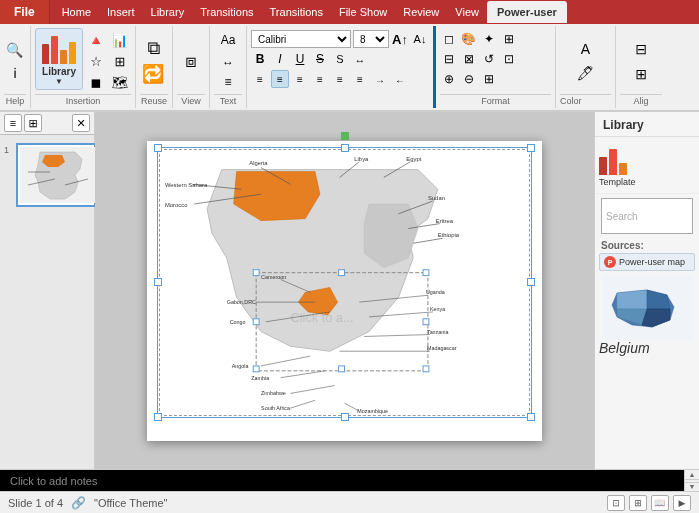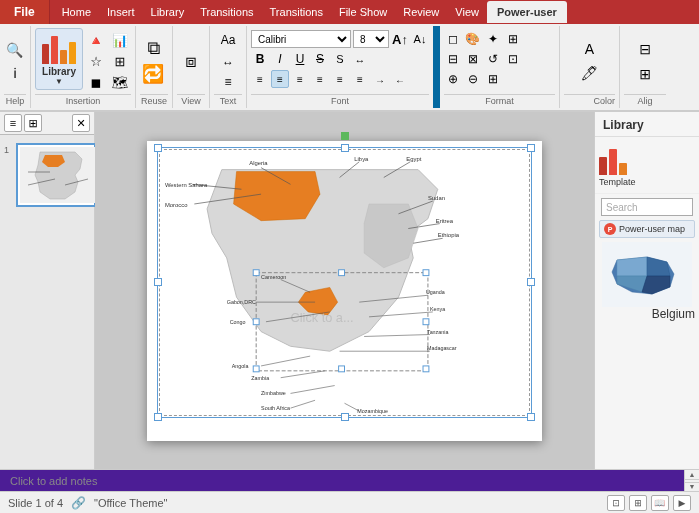--- a/index.html
+++ b/index.html
@@ -78,21 +78,21 @@
 
   <div style="display: flex; flex-direction: column; border-right: 1px solid #d0d0d0; padding: 2px 4px; min-width: 35px; align-items: center;">
     <div style="flex: 1; display: flex; flex-direction: column; align-items: center; justify-content: center; gap: 1px;">
       <div style="width: 28px; height: 20px; display: flex; align-items: center; justify-content: center; cursor: pointer; font-size: 12px; border: 1px solid transparent; border-radius: 2px;">Aa</div>
       <div style="width: 28px; height: 20px; display: flex; align-items: center; justify-content: center; cursor: pointer; font-size: 12px; border: 1px solid transparent; border-radius: 2px;">↔</div>
       <div style="width: 28px; height: 20px; display: flex; align-items: center; justify-content: center; cursor: pointer; font-size: 12px; border: 1px solid transparent; border-radius: 2px;">≡</div>
     </div>
     <div style="font-size: 9px; color: #666; border-top: 1px solid #ccc; width: 100%; text-align: center; padding-top: 1px;">Text</div>
   </div>
 
-  <div style="display: flex; flex-direction: column; border-right: 7px solid #0369a1; padding: 2px 4px; min-width: 150px;">
+  <div style="display: flex; flex-direction: column; border-right: 3px solid #0369a1; padding: 2px 4px; min-width: 150px; align-items: center;">
     <div style="flex: 1; display: flex; flex-direction: column; gap: 2px; padding-top: 2px;">
       <div style="display: flex; align-items: center; gap: 2px;">
         <select style="height: 18px; font-size: 10px; border: 1px solid #aaa; background: white; padding: 0 2px; width: 100px;">
           <option>Calibri</option>
         </select>
         <select style="height: 18px; font-size: 10px; border: 1px solid #aaa; background: white; padding: 0 2px; width: 36px;">
           <option>8</option>
         </select>
         <div style="width: 18px; height: 18px; display: flex; align-items: center; justify-content: center; border: 1px solid transparent; cursor: pointer; font-size: 13px; font-weight: bold; border-radius: 2px;">A↑</div>
         <div style="width: 18px; height: 18px; display: flex; align-items: center; justify-content: center; border: 1px solid transparent; cursor: pointer; font-size: 11px; border-radius: 2px;">A↓</div>
@@ -109,21 +109,20 @@
         <div style="width: 18px; height: 18px; display: flex; align-items: center; justify-content: center; border: 1px solid transparent; cursor: pointer; font-size: 10px; border-radius: 2px;">≡</div>
         <div style="width: 18px; height: 18px; display: flex; align-items: center; justify-content: center; border: 1px solid transparent; cursor: pointer; font-size: 10px; border-radius: 2px; background: #c8dff0; border-color: #90b8d8;">≡</div>
         <div style="width: 18px; height: 18px; display: flex; align-items: center; justify-content: center; border: 1px solid transparent; cursor: pointer; font-size: 10px; border-radius: 2px;">≡</div>
         <div style="width: 18px; height: 18px; display: flex; align-items: center; justify-content: center; border: 1px solid transparent; cursor: pointer; font-size: 10px; border-radius: 2px;">≡</div>
         <div style="width: 18px; height: 18px; display: flex; align-items: center; justify-content: center; border: 1px solid transparent; cursor: pointer; font-size: 10px; border-radius: 2px;">≡</div>
         <div style="width: 18px; height: 18px; display: flex; align-items: center; justify-content: center; border: 1px solid transparent; cursor: pointer; font-size: 10px; border-radius: 2px;">≡</div>
         <div style="width: 18px; height: 18px; display: flex; align-items: center; justify-content: center; border: 1px solid transparent; cursor: pointer; font-size: 10px; border-radius: 2px;">→</div>
         <div style="width: 18px; height: 18px; display: flex; align-items: center; justify-content: center; border: 1px solid transparent; cursor: pointer; font-size: 10px; border-radius: 2px;">←</div>
       </div>
     </div>
-    <div style="font-size: 9px; color: #666; border-top: 1px solid #ccc; text-align: center; padding-top: 1px;">Font</div>
   </div>
 
   <div style="display: flex; flex-direction: column; border-right: 1px solid #d0d0d0; padding: 2px 4px; min-width: 120px;">
     <div style="flex: 1; display: flex; flex-direction: column; gap: 2px; padding-top: 2px;">
       <div style="display: flex; gap: 2px; flex-wrap: wrap;">
         <div style="width: 18px; height: 18px; display: flex; align-items: center; justify-content: center; border: 1px solid transparent; cursor: pointer; font-size: 12px; border-radius: 2px;">◻</div>
         <div style="width: 18px; height: 18px; display: flex; align-items: center; justify-content: center; border: 1px solid transparent; cursor: pointer; font-size: 12px; border-radius: 2px;">🎨</div>
         <div style="width: 18px; height: 18px; display: flex; align-items: center; justify-content: center; border: 1px solid transparent; cursor: pointer; font-size: 12px; border-radius: 2px;">✦</div>
         <div style="width: 18px; height: 18px; display: flex; align-items: center; justify-content: center; border: 1px solid transparent; cursor: pointer; font-size: 12px; border-radius: 2px;">⊞</div>
       </div>
@@ -140,21 +139,21 @@
       </div>
     </div>
     <div style="font-size: 9px; color: #666; border-top: 1px solid #ccc; text-align: center; padding-top: 1px;">Format</div>
   </div>
 
   <div style="display: flex; flex-direction: column; border-right: 1px solid #d0d0d0; padding: 2px 4px; min-width: 60px; align-items: center;">
     <div style="flex: 1; display: flex; flex-direction: column; align-items: center; justify-content: center; gap: 2px;">
       <div style="width: 26px; height: 22px; display: flex; align-items: center; justify-content: center; border: 1px solid transparent; cursor: pointer; font-size: 14px; border-radius: 2px;">A</div>
       <div style="width: 26px; height: 22px; display: flex; align-items: center; justify-content: center; border: 1px solid transparent; cursor: pointer; font-size: 14px; border-radius: 2px;">🖊</div>
     </div>
-    <div style="font-size: 9px; color: #666; border-top: 1px solid #ccc; width: 100%; text-align: right; padding-top: 1px;">Color</div>
+    <div style="font-size: 9px; color: #666; border-top: 1px solid #ccc; width: 100%; text-align: left; padding-top: 1px;">Color</div>
   </div>
 
   <div style="display: flex; flex-direction: column; padding: 2px 4px; min-width: 50px; align-items: center;">
     <div style="flex: 1; display: flex; flex-direction: column; align-items: center; justify-content: center; gap: 1px;">
       <div style="width: 28px; height: 24px; display: flex; align-items: center; justify-content: center; border: 1px solid transparent; cursor: pointer; font-size: 14px; border-radius: 2px;">⊟</div>
       <div style="width: 28px; height: 24px; display: flex; align-items: center; justify-content: center; border: 1px solid transparent; cursor: pointer; font-size: 14px; border-radius: 2px;">⊞</div>
     </div>
     <div style="font-size: 9px; color: #666; border-top: 1px solid #ccc; width: 100%; text-align: center; padding-top: 1px;">Alig</div>
   </div>
 </div>
@@ -285,46 +284,47 @@
 
     <div style="display: flex; flex-direction: column; align-items: flex-start; padding: 6px 4px; border-bottom: 1px solid #eee; cursor: pointer;">
       <div style="display: flex; align-items: flex-end; gap: 2px; height: 32px; margin-bottom: 2px;">
         <div style="width: 8px; height: 18px; background: #c0392b; border-radius: 1px 1px 0 0;"></div>
         <div style="width: 8px; height: 26px; background: #e74c3c; border-radius: 1px 1px 0 0;"></div>
         <div style="width: 8px; height: 12px; background: #e67e22; border-radius: 1px 1px 0 0;"></div>
       </div>
       <div style="font-size: 9px; color: #333;">Template</div>
     </div>
 
-    <div style="margin: 4px 6px; border: 1px solid #aaa; height: 18px; display: flex; align-items: center; padding: 0 4px; background: white; font-size: 10px; color: #aaa; cursor: text;">Search</div>
-
+    <div style="margin: 4px 6px; border: 1px solid #aaa; height: 36px; display: flex; align-items: center; padding: 0 4px; background: white; font-size: 10px; color: #aaa; cursor: text;">Search</div>
+
+    <div style="font-size: 10px; color: #666; padding: 2px 6px; font-weight: bold;">Sources:</div>
     <div style="display: flex; align-items: center; gap: 3px; padding: 2px 4px; font-size: 9px; cursor: pointer; background: #e8eef5; border: 1px solid #c0d0e0; margin: 0 4px; border-radius: 2px;">
       <div style="width: 12px; height: 12px; background: #e74c3c; border-radius: 50%; display: flex; align-items: center; justify-content: center; color: white; font-size: 7px; font-weight: bold;">P</div>
       <span style="font-size: 9px; color: #333; white-space: nowrap; overflow: hidden; text-overflow: ellipsis;">Power-user map</span>
     </div>
 
 
     <div style="padding: 4px 4px; cursor: pointer;">
       <svg viewBox="0 0 90 65" width="90" height="65" style="display: block; margin: 0 auto;">
         <rect width="90" height="65" fill="#f0f4f8"></rect>
 
         <path d="M15,18 L45,15 L65,20 L72,32 L68,45 L50,52 L30,50 L15,42 L10,30 Z" fill="#4a7ab0" stroke="#3a6a9e" stroke-width="0.5"></path>
         <path d="M15,18 L45,15 L45,34 L15,34 Z" fill="#7aa8d0" stroke="#5a90b8" stroke-width="0.5"></path>
         <path d="M45,15 L65,20 L68,34 L45,34 Z" fill="#3a6a9e" stroke="#2a5a8e" stroke-width="0.5"></path>
         <path d="M15,34 L45,34 L40,50 L15,42 Z" fill="#5a90b8" stroke="#4a80a8" stroke-width="0.5"></path>
         <path d="M45,34 L68,34 L68,45 L50,52 L40,50 L45,34 Z" fill="#2a4a7a" stroke="#1a3a6a" stroke-width="0.5"></path>
       </svg>
-      <div style="font-size: 12px; text-align: right; color: #333;">Belgium</div>
+      <div style="font-size: 14px; text-align: left; color: #333; font-style: italic;">Belgium</div>
     </div>
   </div>
 
 </div>
 
 <div style="display: flex; height: 22px; border-top: 1px solid #ccc;">
-  <div style="flex: 1; background: #4c1d95; display: flex; align-items: center; padding-left: 10px; font-size: 11px; color: #888; cursor: text;">Click to add notes</div>
+  <div style="flex: 1; background: #000000; display: flex; align-items: center; padding-left: 10px; font-size: 11px; color: #888; cursor: text;">Click to add notes</div>
   <div style="width: 15px; background: #f0f0f0; border-left: 1px solid #ccc; display: flex; flex-direction: column; align-items: center;">
     <div style="width: 15px; height: 15px; display: flex; align-items: center; justify-content: center; cursor: pointer; font-size: 7px; color: #666; border-bottom: 1px solid #ccc;">▲</div>
     <div style="flex: 1; width: 11px; margin: 1px 2px; background: #ccc; border-radius: 2px; cursor: pointer;"></div>
     <div style="width: 15px; height: 15px; display: flex; align-items: center; justify-content: center; cursor: pointer; font-size: 7px; color: #666; border-top: 1px solid #ccc;">▼</div>
   </div>
 </div>
 
 <div style="height: 22px; background: #f0f0f0; border-top: 1px solid #ccc; display: flex; align-items: center; padding: 0 8px; font-size: 11px; color: #555; gap: 8px;">
   <span>Slide 1 of 4</span>
   <span style="color: #e74c3c; font-size: 12px;">🔗</span>

